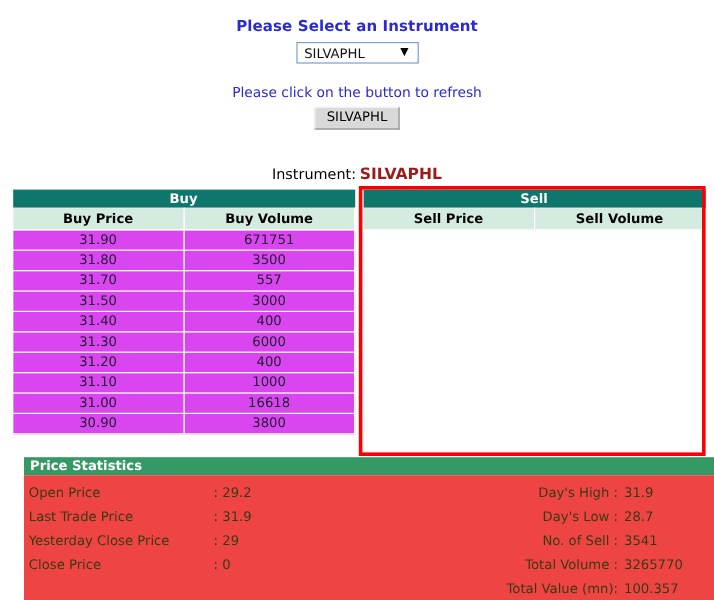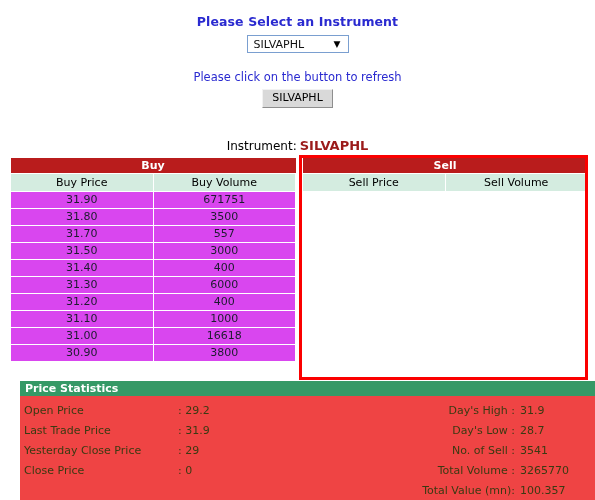--- a/index.html
+++ b/index.html
@@ -105,35 +105,35 @@
   }
   .depth-col.buy  { left: 0; }
   .depth-col.sell { left: 292px; }
 
   .dtable {
     width: 100%;
     border-collapse: collapse;
     table-layout: fixed;
   }
   .dtable th.group {
-    background: #b91c1c;
+    background: #0f766e;
     color: #ffffff;
     font-size: 11px;
     font-weight: bold;
     text-align: center;
     height: 15px;
     line-height: 15px;
     padding: 0;
     border: 0;
   }
   .dtable th.sub {
     background: #d4ece0;
     color: #000000;
     font-size: 11px;
-    font-weight: normal;
+    font-weight: bold;
     text-align: center;
     height: 17px;
     line-height: 17px;
     padding: 0;
     border: 1px solid #ffffff;
   }
   .dtable td.cell {
     background: #d946ef;
     color: #1c1c2e;
     font-size: 11px;

